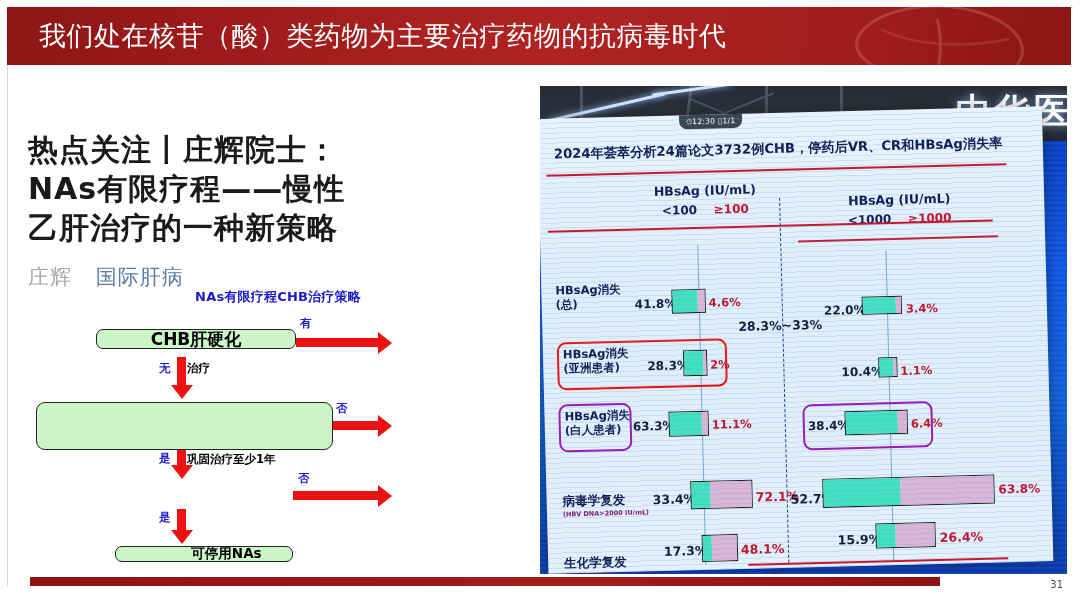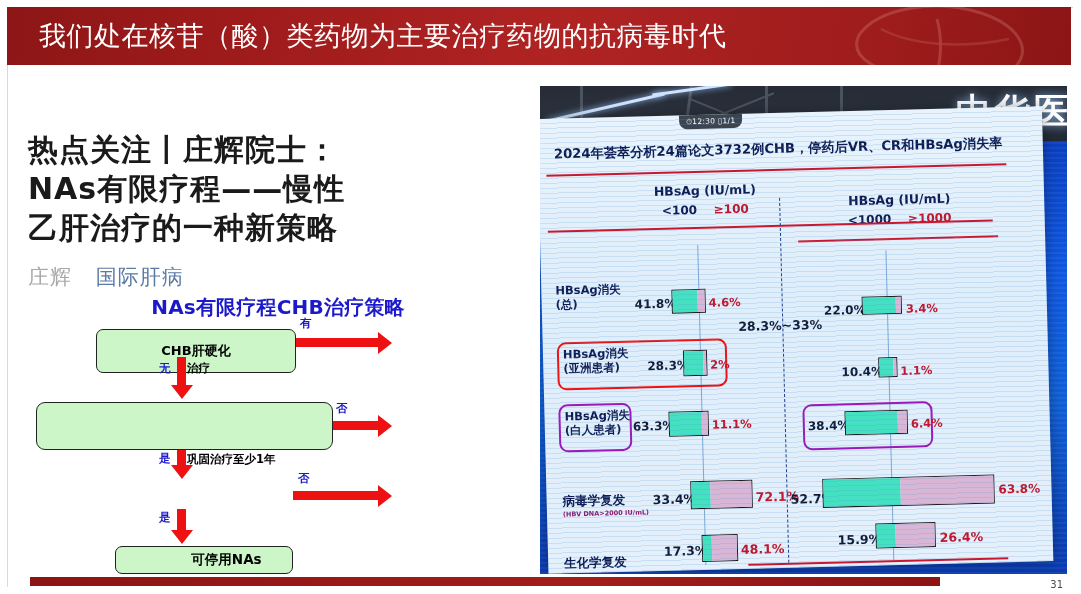--- a/index.html
+++ b/index.html
@@ -30,32 +30,32 @@
   #article h1 .ln{display:block;white-space:nowrap;}
   #byline{margin-top:16px;font-size:21px;letter-spacing:1px;
           font-family:"DejaVu Sans","Liberation Sans",sans-serif;}
   #byline .author{color:#a8a8a8;}
   #byline .source{color:#5a7ba6;margin-left:16px;}
   #dateline{margin-top:11px;font-size:18px;color:#bcbcbc;letter-spacing:1.5px;
             font-family:"DejaVu Sans","Liberation Sans",sans-serif;}
 
   
   #flow{position:absolute;left:28px;top:288px;width:500px;height:290px;}
-  #flow-title{position:absolute;left:0;top:6px;width:500px;text-align:center;
-    color:#1b19c9;font-weight:700;font-size:20px;letter-spacing:.2px;
+  #flow-title{position:absolute;left:0;top:0;width:500px;text-align:center;
+    color:#1b19c9;font-weight:700;font-size:13px;letter-spacing:.2px;
     font-family:"DejaVu Sans","Liberation Sans",sans-serif;}
   .fbox{position:absolute;box-sizing:border-box;background:#ccf5c8;border:1.6px solid #222;
     border-radius:7px;display:flex;align-items:center;justify-content:center;
     text-align:center;color:#000;font-weight:700;
     font-family:"DejaVu Sans","Liberation Sans",sans-serif;}
-  #box-chb{left:68px;top:41px;width:200px;height:44px;font-size:13px;}
+  #box-chb{left:68px;top:41px;width:200px;height:20px;font-size:17px;}
   #box-crit{left:8px;top:114px;width:297px;height:48px;font-size:11.4px;
             border-radius:9px;line-height:1.5;padding:0 5px;}
   #box-follow{left:87px;top:194px;width:178px;height:27px;font-size:12.6px;}
-  #box-stop{left:87px;top:258px;width:178px;height:28px;font-size:13.5px;padding-left:45px;}
+  #box-stop{left:87px;top:258px;width:178px;height:16px;font-size:13.5px;padding-left:45px;}
   #box-continue{left:368px;top:40px;width:132px;height:166px;background:#f6cfcf;
     border:1.6px solid #111;border-radius:16px;font-size:15px;font-weight:700;}
 
   
   .ar-v{position:absolute;background:#ee1111;width:9px;}
   .ar-h{position:absolute;background:#ee1111;height:9px;}
   .ar-head-d{position:absolute;width:0;height:0;border-left:11px solid transparent;
     border-right:11px solid transparent;border-top:14px solid #ee1111;}
   .ar-head-r{position:absolute;width:0;height:0;border-top:11px solid transparent;
     border-bottom:11px solid transparent;border-left:14px solid #ee1111;}

